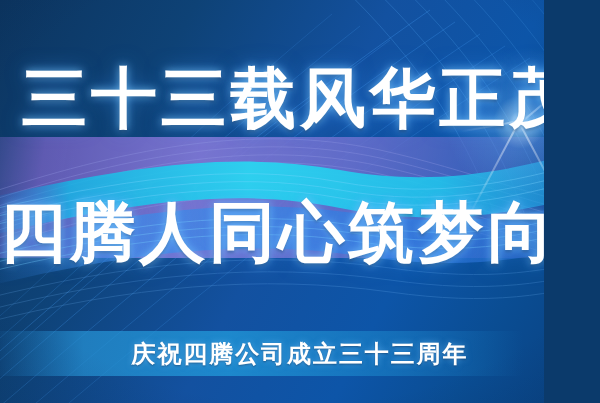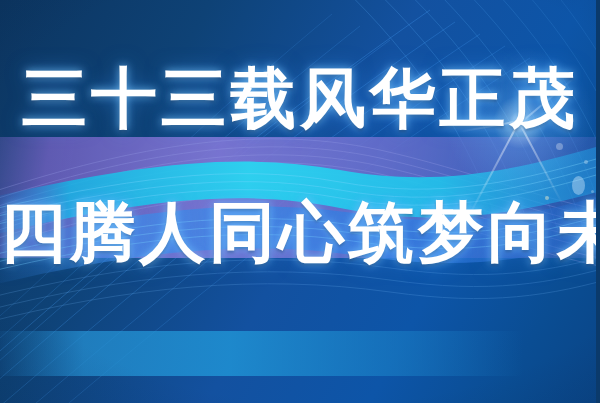--- a/index.html
+++ b/index.html
@@ -1,18 +1,18 @@
 <!DOCTYPE html>
 <html><head>
 <meta charset="utf-8">
 <style>
   html,body{margin:0;padding:0;background:#0b3a6b;}
   *{box-sizing:border-box;}
   .banner{
-    position:relative;width:596px;height:403px;overflow:hidden;
+    position:relative;width:544px;height:403px;overflow:hidden;
     font-family:"Liberation Sans","DejaVu Sans",sans-serif;
     background:linear-gradient(118deg,#0c3560 0%,#0e4276 26%,#1351a0 52%,#0d55a8 72%,#0a4d93 88%,#0a4587 100%);
   }
 
   
   .layer{position:absolute;inset:0;pointer-events:none;}
 
   
   .arcs{opacity:.55;}
   .arcs-tr{opacity:.5;}
@@ -167,14 +167,15 @@
   <div class="bokeh b1"></div>
   <div class="bokeh b2"></div>
   <div class="bokeh b3"></div>
   <div class="bokeh b4"></div>
   <div class="bokeh b5"></div>
 
   <div class="layer vignette"></div>
 
   <div class="headline l1">三十三载风华正茂</div>
   <div class="headline l2">四腾人同心筑梦向未来</div>
+  <div class="subtitle">庆祝四腾公司成立三十三周年</div>
 
 </div>
 
 </body></html>

